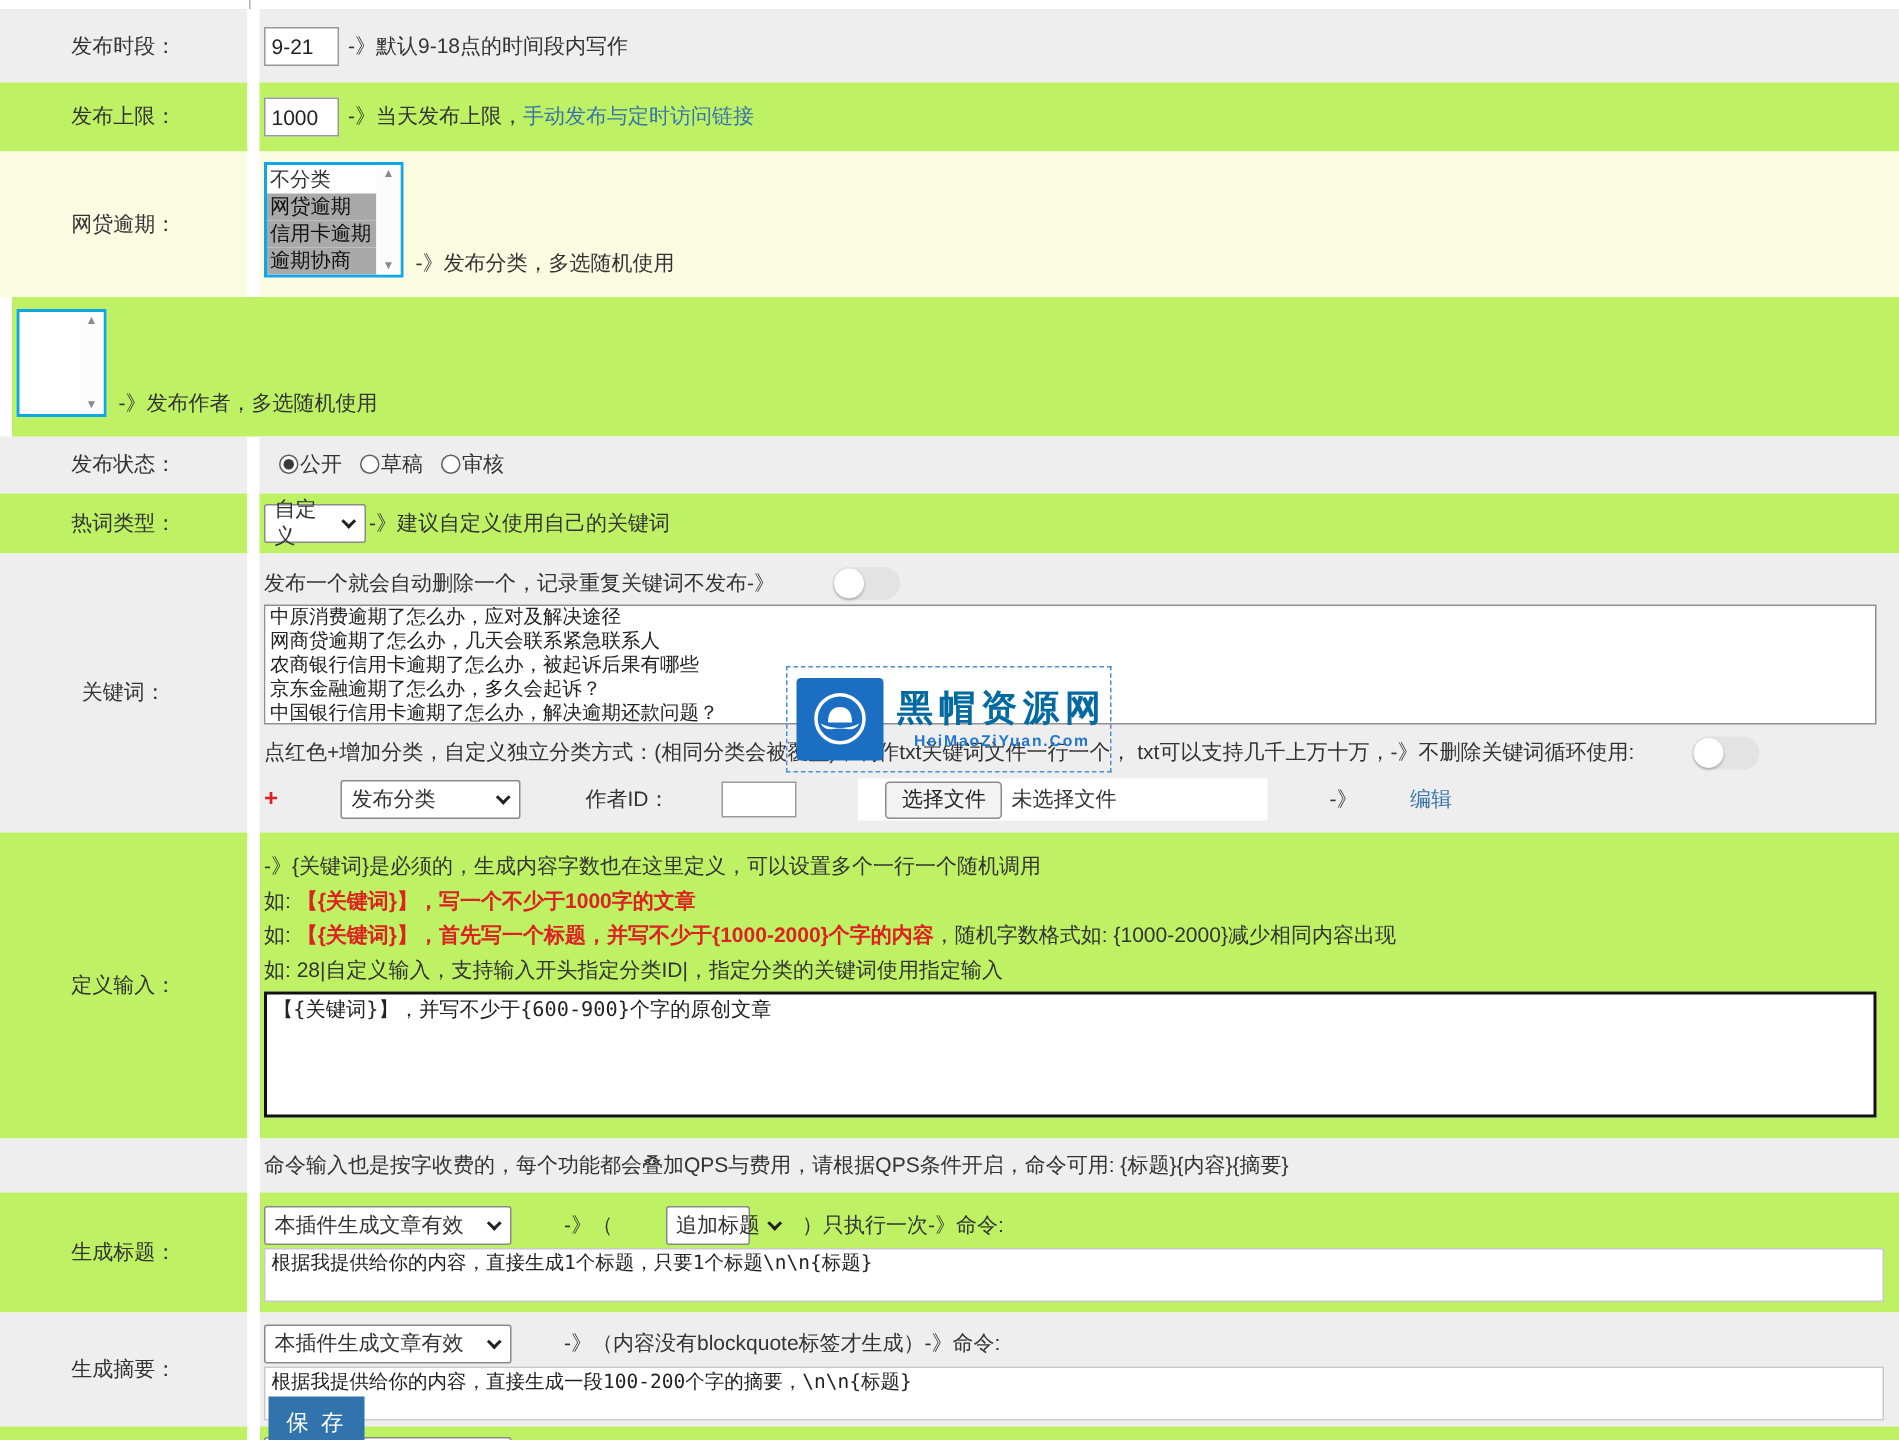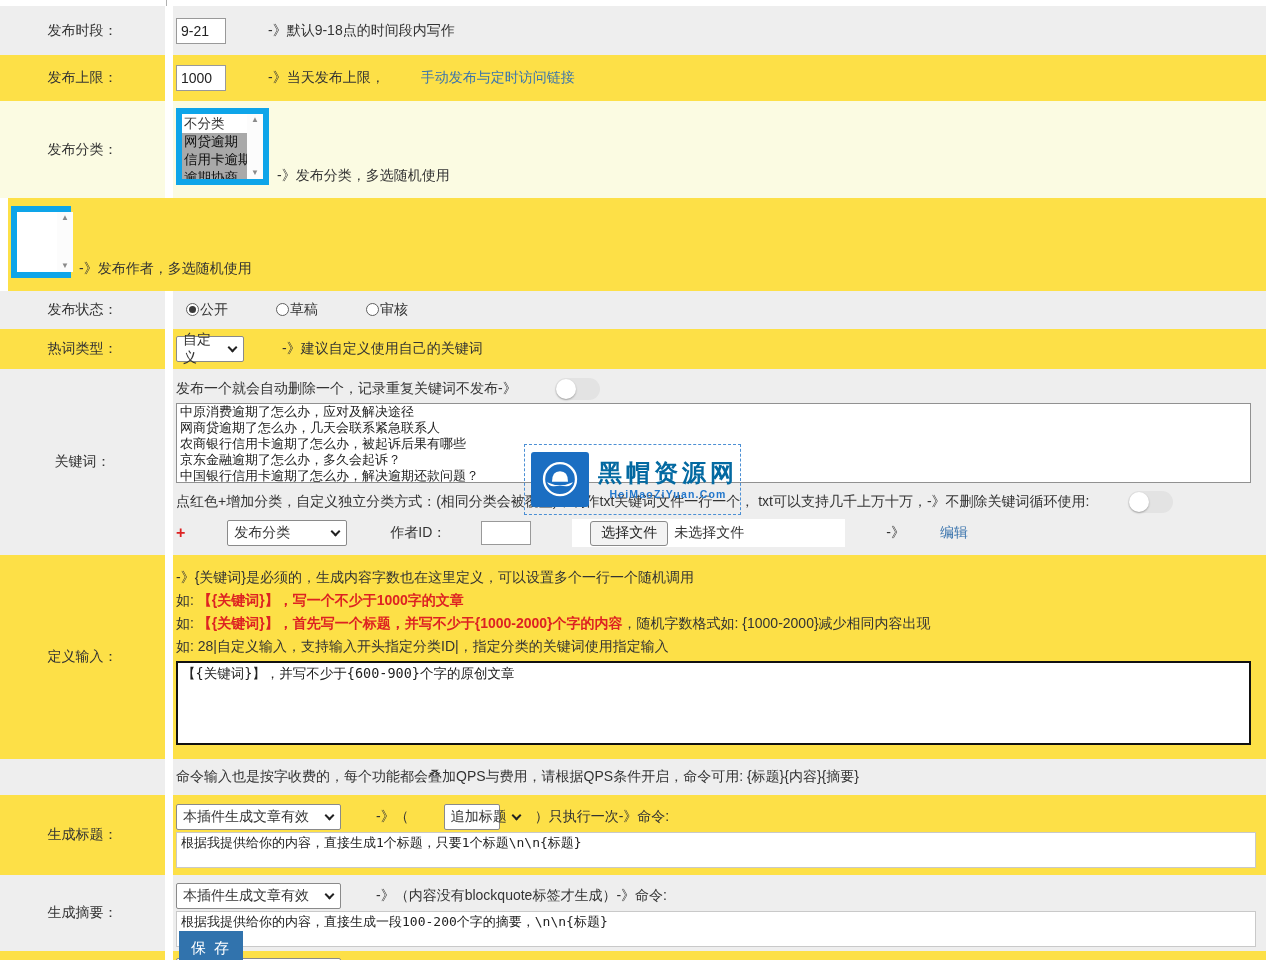--- a/index.html
+++ b/index.html
@@ -11,28 +11,28 @@
   }
   .topstrip { height:6px; background:#fff; position:relative; }
   .topstrip::after { content:""; position:absolute; left:166px; top:0; width:1px; height:6px; background:#b0b0b0; }
 
   .row { display:flex; width:1266px; }
   .row .lbl { width:165px; flex:none; display:flex; align-items:center; justify-content:center; color:#333; }
   .row .gut { width:8px; flex:none; background:#fff; }
   .row .cnt { flex:1; padding-left:3px; position:relative; min-width:0; }
 
   .bg-g .lbl, .bg-g .cnt { background:#eeeeee; }
-  .bg-w .lbl, .bg-w .cnt { background:#fde047; }
+  .bg-w .lbl, .bg-w .cnt { background:#bef264; }
   .bg-y .lbl, .bg-y .cnt { background:#fbfbe2; }
 
   .r1{height:49px}.r2{height:46px}.r3{height:97px}.r4{height:93px}.r5{height:38px}
   .r6{height:40px}.r7{height:186px}.r8{height:204px}.r9{height:36px}
   .r10{height:80px}.r11{height:76px}.r12{height:40px}
 
-  .vcenter { display:flex; align-items:center;gap:36px; }
+  .vcenter { display:flex; align-items:center; }
   .hint { color:#333; }
   .ml6{margin-left:6px}.ml8{margin-left:8px}
   .link { color:#3a74ad; cursor:pointer; text-decoration:none; }
   .red { color:#dd2222; font-weight:bold; }
 
   .ti {
     height:26px; border:1px solid #999; background:#fff; padding:0 4px;
     font-family:"Liberation Sans",sans-serif; font-size:14px; color:#222;
   }
   .w50{width:50px}
@@ -41,21 +41,21 @@
   .sel-box {
     display:inline-flex; align-items:center; justify-content:space-between;
     height:26px; border:1px solid #8a8a8a; border-radius:2px; background:#fff;
     padding:0 6px; vertical-align:middle; flex:none;
   }
   .w68{width:68px}.w76{width:56px}.w120{width:120px}.w165{width:165px}
   .chev { width:7px; height:7px; border-right:2px solid #222; border-bottom:2px solid #222;
           transform:rotate(45deg); margin:-4px 1px 0 6px; flex:none; }
 
   
-  .mselect { display:inline-flex; border:6px solid #0ea5e9; background:#fff; flex:none; }
+  .mselect { display:inline-flex; border:2px solid #0ea5e9; background:#fff; flex:none;justify-content:flex-end; }
   .mselect .opts { flex:1; overflow:hidden; padding-top:1px; }
   .opt { line-height:18px; font-size:13.5px; padding:0 2px; white-space:nowrap; }
   .opt.on { background:#a9a9a9; color:#111; }
   .mselect .sb { width:16px; flex:none; display:flex; flex-direction:column; justify-content:space-between;
                  align-items:center; padding:2px 0; background:#fcfcfc; }
   .sba { font-size:8px; color:#8a8a8a; line-height:8px; }
 
   
   .radio { display:inline-block; width:13px; height:13px; border:1px solid #5f5f5f; border-radius:50%;
            background:#fff; position:relative; vertical-align:-2px; margin-right:1px; }
@@ -121,21 +121,21 @@
     <div class="lbl">发布上限：</div>
     <div class="gut"></div>
     <div class="cnt vcenter">
       <input class="ti w50" value="1000" style="">
       <span class="hint ml6">-》当天发布上限，</span>
       <a class="link">手动发布与定时访问链接</a>
     </div>
   </div>
 
   <div class="row r3 bg-y">
-    <div class="lbl">发布分类：</div>
+    <div class="lbl">网贷逾期：</div>
     <div class="gut"></div>
     <div class="cnt flexrow">
       <div class="mselect" style="width:93px;height:77px;margin-top:7px;">
         <div class="opts">
           <div class="opt">不分类</div>
           <div class="opt on">网贷逾期</div>
           <div class="opt on">信用卡逾期</div>
           <div class="opt on">逾期协商</div>
         </div>
         <div class="sb">

